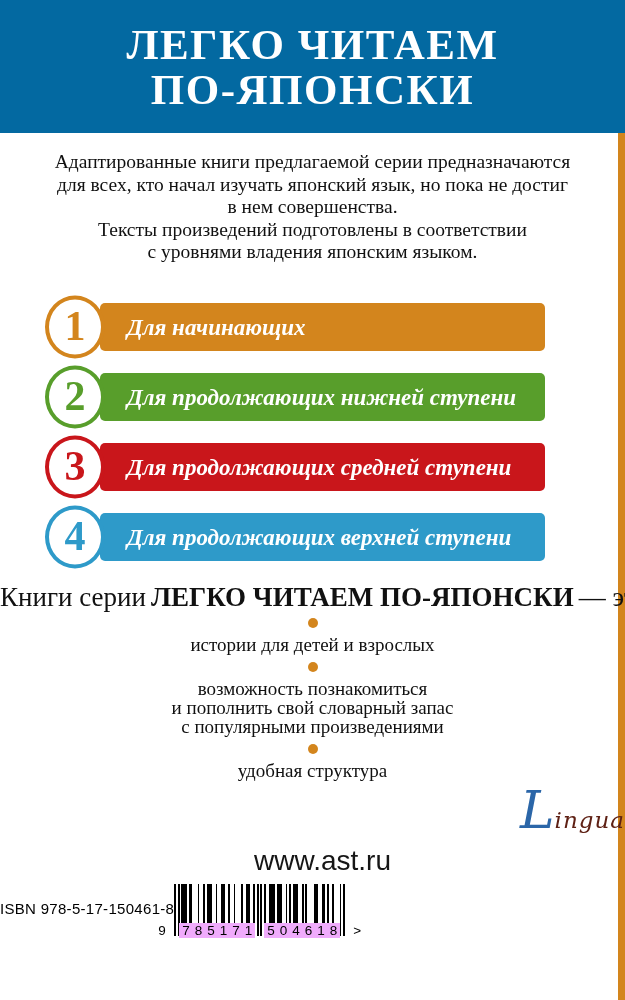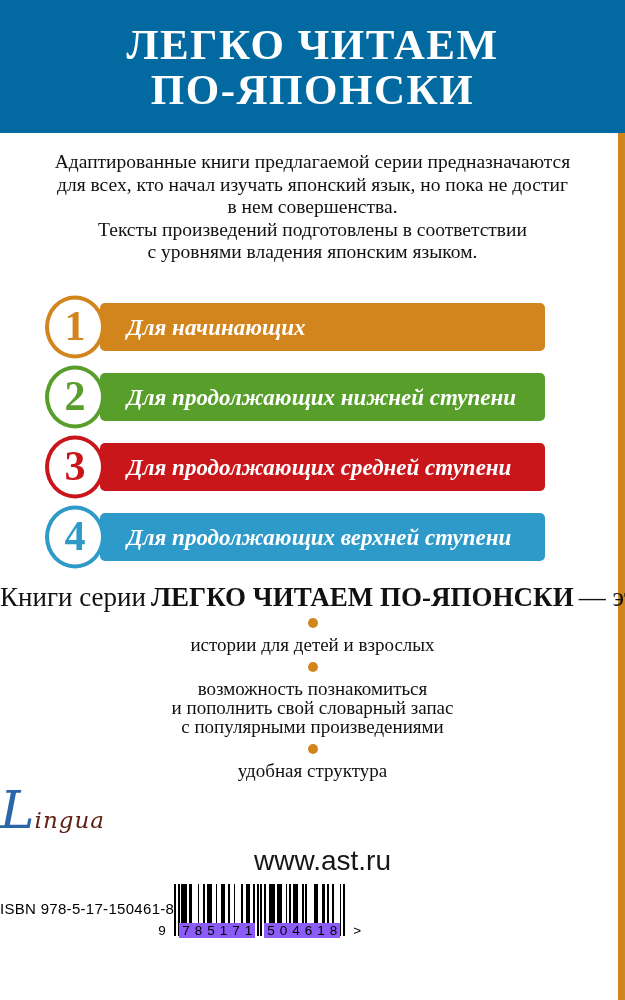--- a/index.html
+++ b/index.html
@@ -37,21 +37,21 @@
     display:flex;align-items:center;justify-content:center;
     font-size:42px;font-weight:bold;padding-bottom:3px;box-sizing:content-box;
   }
   
   .series{position:absolute;top:585px;left:0;width:100%;text-align:center;}
   .series-title{font-size:27px;line-height:25px;white-space:nowrap;}
   .series-name{font-weight:bold;margin:0 5px;}
   .dot{width:10px;height:10px;border-radius:50%;margin:8px auto 7px;}
   .bullet{font-size:19px;line-height:19px;}
   
-  .logo{position:absolute;top:784px;left:0;width:100%;text-align:left;line-height:52px;}
+  .logo{position:absolute;top:784px;left:0;width:100%;text-align:right;line-height:52px;}
   .logo-l{font-family:"DejaVu Serif",serif;font-style:italic;font-size:52px;}
   .logo-rest{font-family:"DejaVu Serif",serif;font-style:italic;font-size:23px;letter-spacing:1px;}
   .website{
     position:absolute;top:845px;left:10px;width:100%;text-align:center;
     font-family:"Liberation Sans",sans-serif;font-size:28px;color:#161616;
   }
   
   .isbn{
     position:absolute;top:884px;left:0;width:100%;
     display:flex;flex-direction:row;align-items:center;
@@ -61,21 +61,21 @@
   .barcode{position:relative;width:171px;height:52px;}
   .bc-bars{position:absolute;inset:0;display:flex;}
   .bc-m{width:1.8px;height:100%;}
   .bc-m.on{background:#000;}
   .bc-digits{
     position:absolute;left:-16px;right:-16px;bottom:-2px;height:15px;
     display:flex;align-items:flex-end;font-size:13.5px;color:#000;
   }
   .bc-first{width:14px;text-align:left;}
   .bc-gap1{width:7px;}
-  .bc-grp{width:76px;background:#8b5cf6;text-align:center;letter-spacing:5px;padding-left:3px;box-sizing:border-box;height:15px;line-height:15px;}
+  .bc-grp{width:76px;background:#f0abfc;text-align:center;letter-spacing:5px;padding-left:3px;box-sizing:border-box;height:15px;line-height:15px;}
   .bc-gap2{width:9px;}
   .bc-gap3{width:7px;}
   .bc-last{width:14px;text-align:right;}
 </style>
 </head>
 <body>
 
 <div class="page">
 
   <div class="side-strip" style="background-color: rgb(211, 133, 29);"></div>

